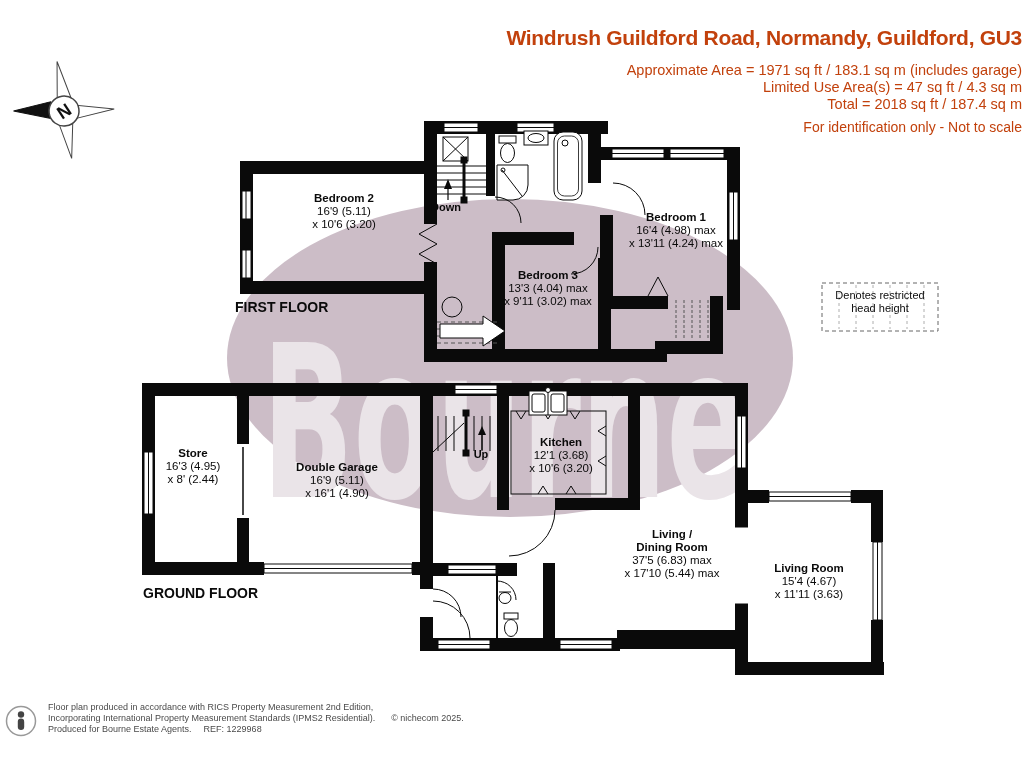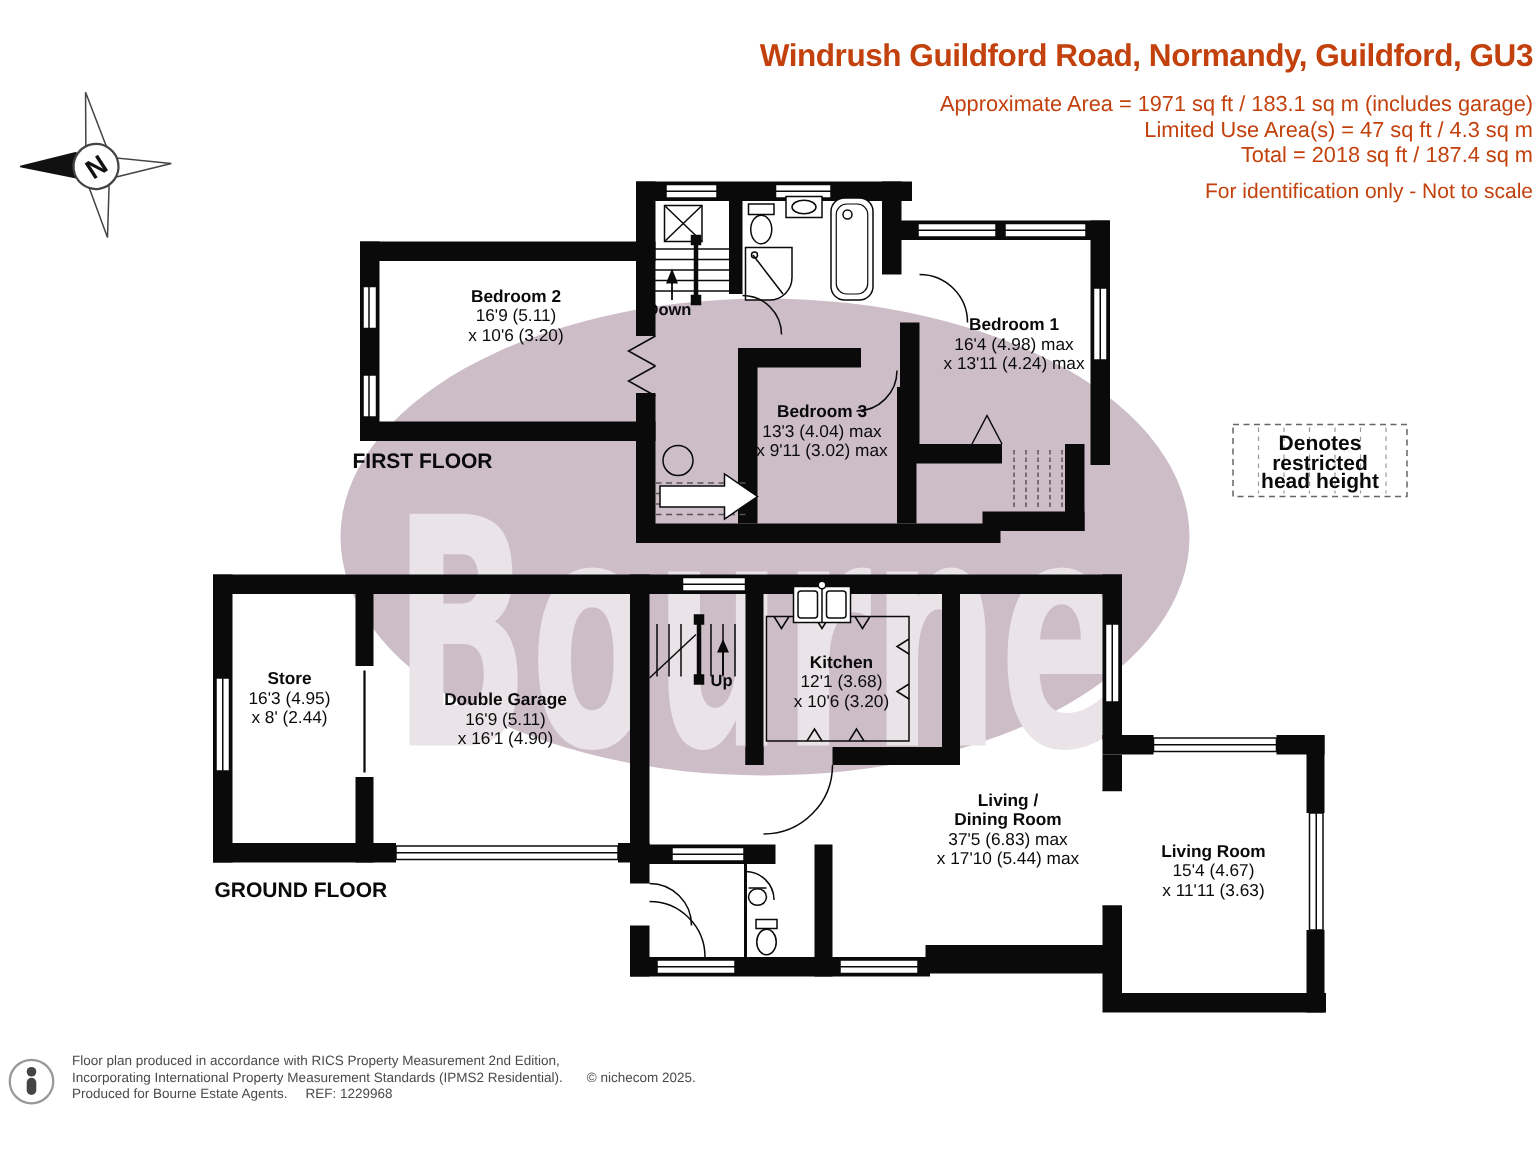--- a/index.html
+++ b/index.html
@@ -13,21 +13,21 @@
   .hdr-l2{top:79px;font-size:14.5px;}
   .hdr-l3{top:96px;font-size:14.5px;}
   .hdr-note{top:119px;font-size:14px;}
   
   .rl{position:absolute;width:160px;text-align:center;font-size:11.5px;line-height:13px;color:#0a0a0a;}
   .rl .nm{font-weight:bold;}
   .floorlbl{position:absolute;font-size:14px;font-weight:bold;color:#0a0a0a;}
   .stairlbl{position:absolute;width:60px;text-align:center;font-size:11px;font-weight:bold;color:#0a0a0a;}
   
   .legend-text{position:absolute;left:822px;top:289px;width:116px;text-align:center;
-               font-size:14px;line-height:12.5px;font-weight:bold;color:#0a0a0a;}
+               font-size:11px;line-height:12.5px;font-weight:normal;color:#0a0a0a;}
   
   .footer{position:absolute;left:48px;top:702px;font-size:9px;line-height:10.8px;color:#4a4a4a;}
   .footer .cp{margin-left:16px;}
   .footer .ref{margin-left:12px;}
   .person{position:absolute;left:4px;top:701px;}
 </style>
 </head>
 <body>
 
 <div id="stage">

